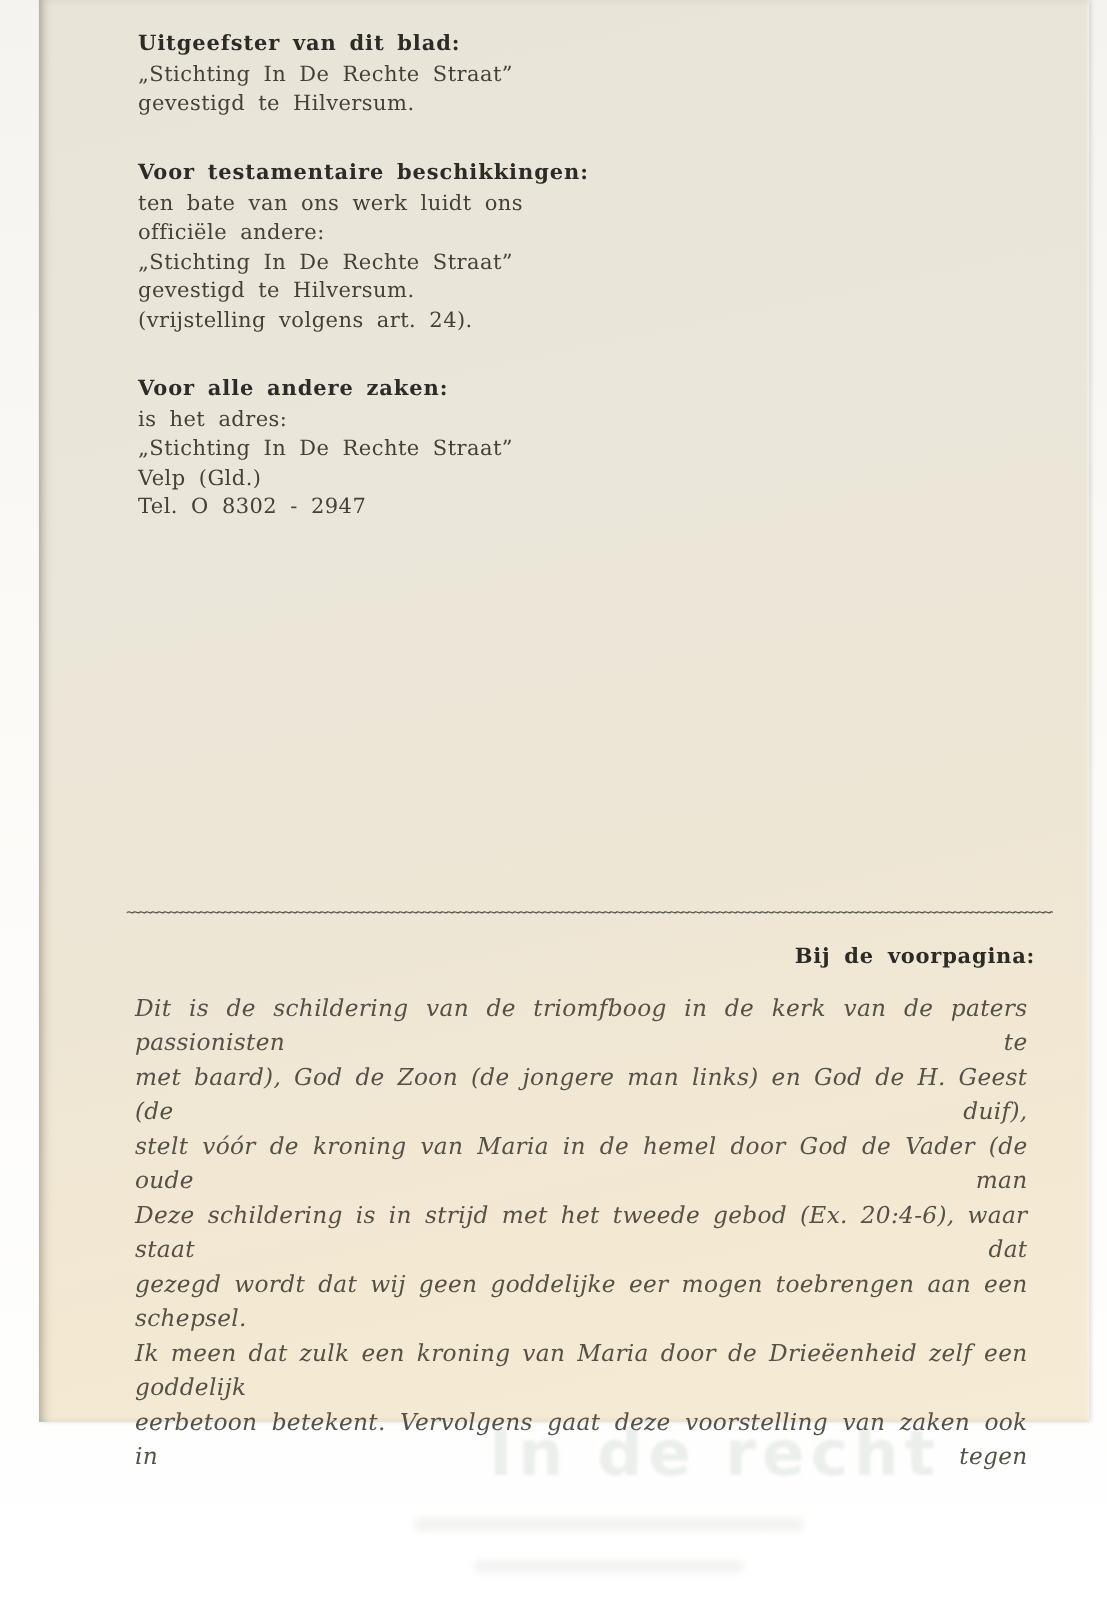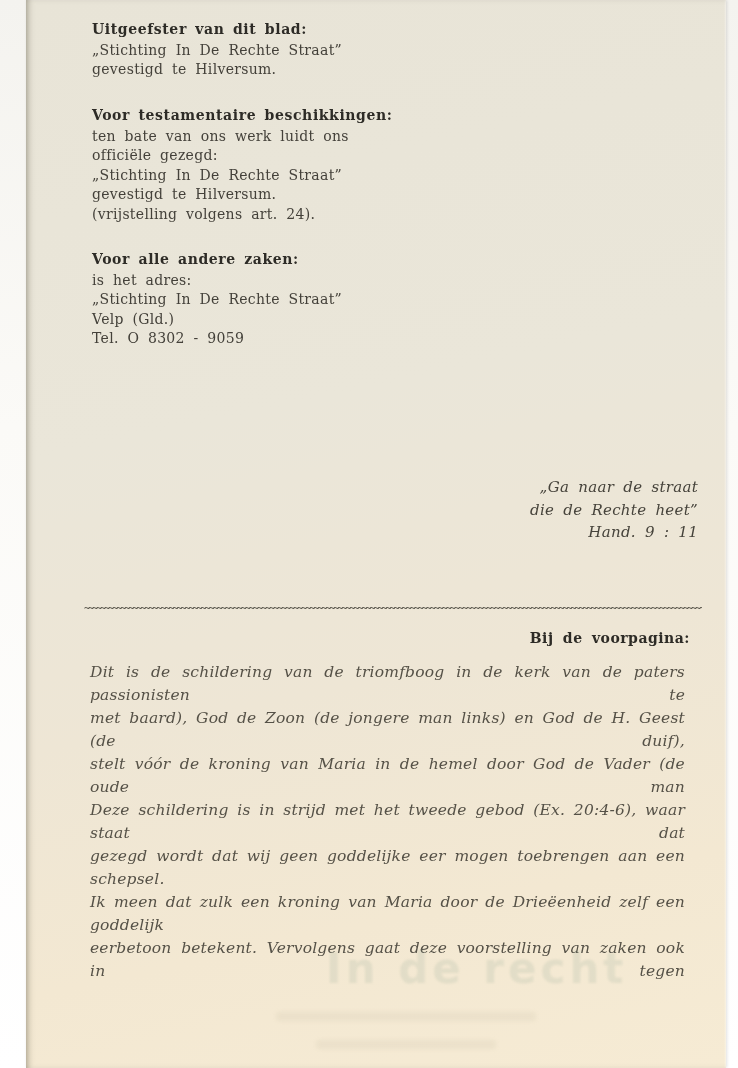--- a/index.html
+++ b/index.html
@@ -2,21 +2,21 @@
 <html><head>
 <meta charset="utf-8">
 <style>
   html,body{margin:0;padding:0;}
   body{
     width:738px;height:1068px;position:relative;overflow:hidden;
     background:linear-gradient(180deg,#f4f3ef 0%,#fbfaf7 40%,#ffffff 100%);
     font-family:"DejaVu Serif", serif;
   }
   .page{
-    position:absolute;left:26px;top:0;width:700px;height:1068px;
+    position:absolute;left:26px;top:0;width:700px;height:948px;
     background:linear-gradient(168deg,#e8e4d7 0%,#eae6d9 38%,#eee6d5 62%,#f3e8d2 82%,#f6ebd4 100%);
     box-shadow:inset 5px 0 7px -4px rgba(95,90,72,.6), inset -1px 0 2px rgba(255,255,255,.4), 1px 0 3px rgba(0,0,0,.12);
   }
   .addr-block{
     position:absolute;left:66px;
     color:#44413a;font-size:14px;line-height:19.5px;
     word-spacing:4px;letter-spacing:.3px;
   }
   .addr-heading{
     font-weight:bold;color:#2d2b26;letter-spacing:.6px;word-spacing:3px;
@@ -70,39 +70,34 @@
 
   <div class="addr-block" id="block-publisher">
     <div class="addr-heading">Uitgeefster van dit blad:</div>
     <div>„Stichting In De Rechte Straat”</div>
     <div>gevestigd te Hilversum.</div>
   </div>
 
   <div class="addr-block" id="block-testament">
     <div class="addr-heading">Voor testamentaire beschikkingen:</div>
     <div>ten bate van ons werk luidt ons</div>
-    <div>officiële gezegd:</div>
+    <div>officiële andere:</div>
     <div>„Stichting In De Rechte Straat”</div>
     <div>gevestigd te Hilversum.</div>
     <div>(vrijstelling volgens art. 24).</div>
   </div>
 
   <div class="addr-block" id="block-other">
     <div class="addr-heading">Voor alle andere zaken:</div>
     <div>is het adres:</div>
     <div>„Stichting In De Rechte Straat”</div>
     <div>Velp (Gld.)</div>
-    <div>Tel. O 8302 - 9059</div>
+    <div>Tel. O 8302 - 2947</div>
   </div>
 
-  <div class="scripture-quote">
-    <div>„Ga naar de straat</div>
-    <div>die de Rechte heet”</div>
-    <div>Hand. 9 : 11</div>
-  </div>
 
   <div class="wavy-divider">~~~~~~~~~~~~~~~~~~~~~~~~~~~~~~~~~~~~~~~~~~~~~~~~~~~~~~~~~~~~~~~~~~~~~~~~~~~~~~~~~~~~~~~~~~~~~~~~~~~~~~~~~~~~~~~~~~~~~~~~~~~~~~~~~~~~~~~~~~~~~~~~~~~~~~~~~~~~~~~~~~~~~~~~~~~~~~~~~~~~~~~~~~~~~~~~~~~~~~~~~~~~~~~~~~~~~~~~~~~~</div>
 
   <div class="frontpage-heading">Bij de voorpagina:</div>
 
   <div class="frontpage-paragraph">
     <div class="pline">Dit is de schildering van de triomfboog in de kerk van de paters passionisten te</div>
     <div class="pline">met baard), God de Zoon (de jongere man links) en God de H. Geest (de duif),</div>
     <div class="pline">stelt vóór de kroning van Maria in de hemel door God de Vader (de oude man</div>
     <div class="pline">Deze schildering is in strijd met het tweede gebod (Ex. 20:4-6), waar staat dat</div>

